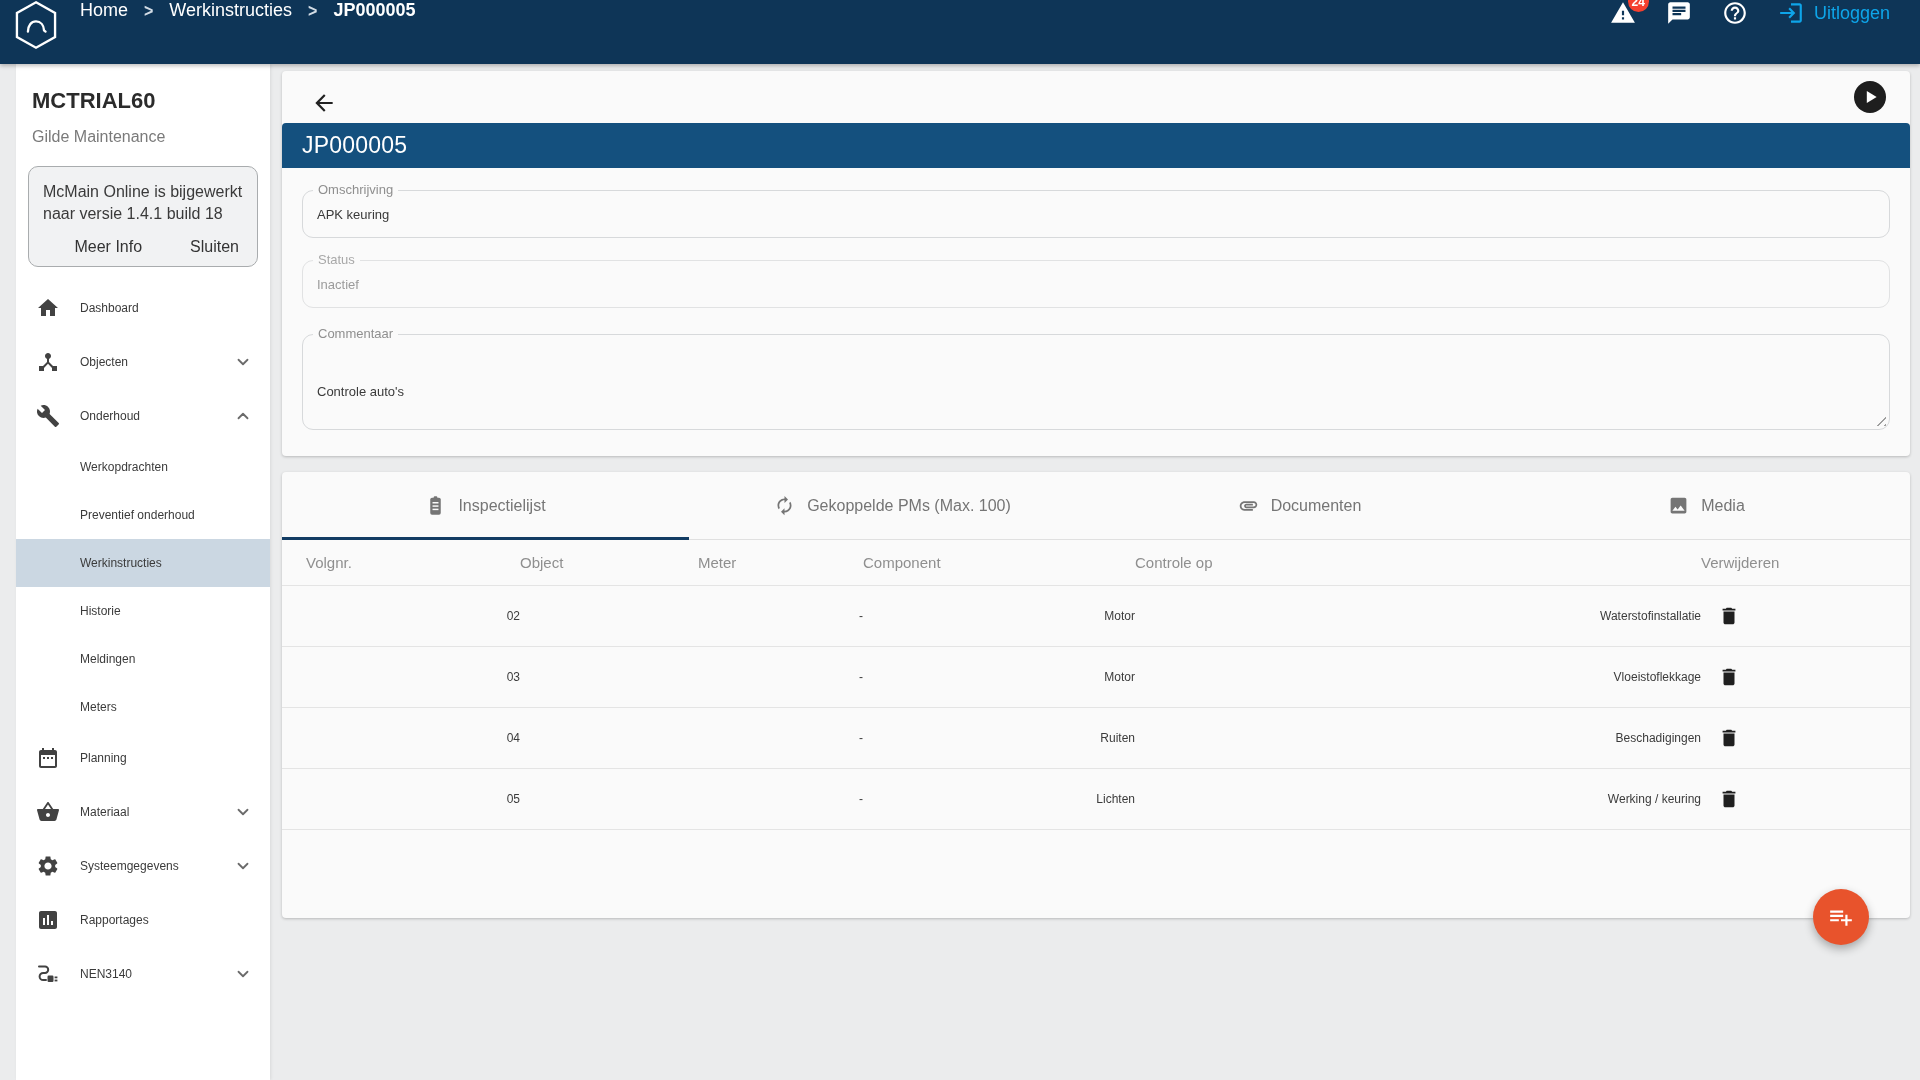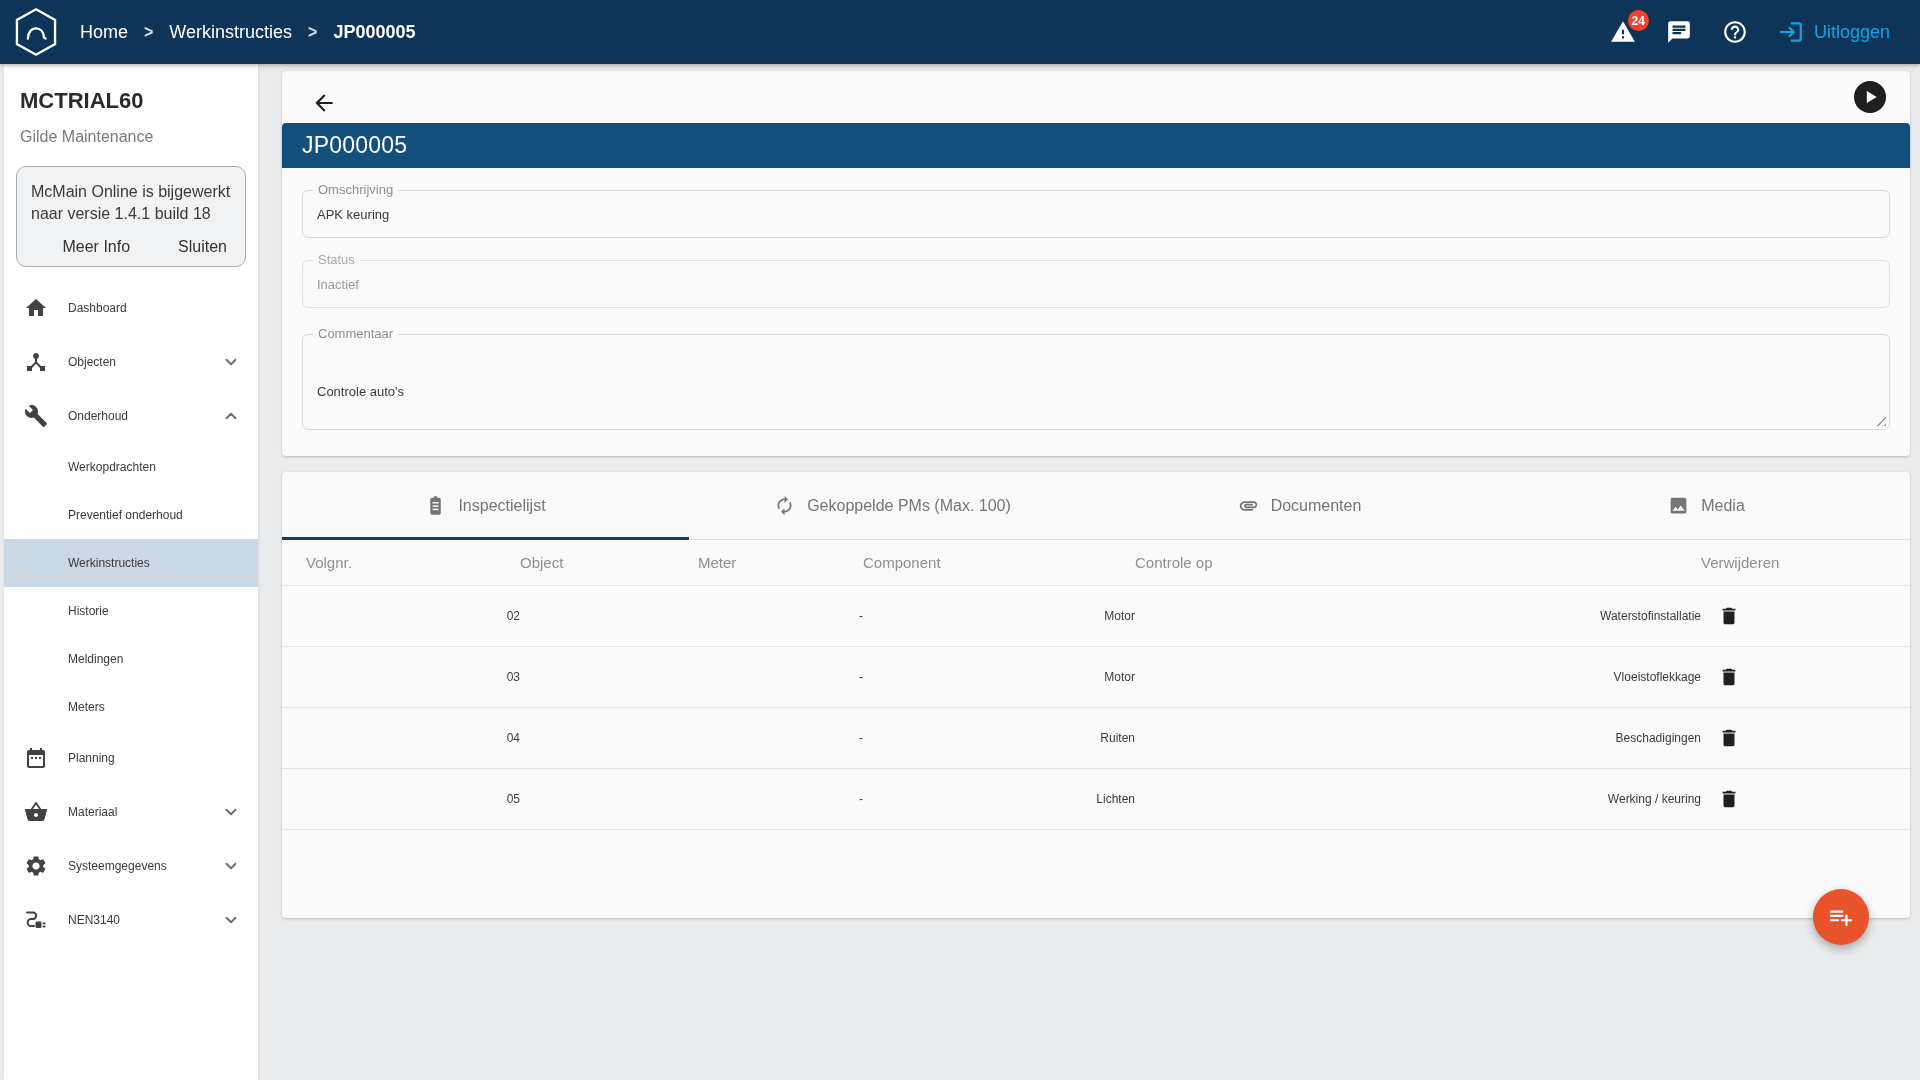--- a/index.html
+++ b/index.html
@@ -1,40 +1,40 @@
 <!DOCTYPE html>
 <html><head>
 <meta charset="utf-8">
 <style>
   * { margin:0; padding:0; box-sizing:border-box; }
   html,body { width:1920px; height:1080px; overflow:hidden;
     font-family:"Liberation Sans","DejaVu Sans",sans-serif; background:#EBECED; }
 
   
   .topbar { position:absolute; left:0; top:0; width:1920px; height:64px;
-    background:#0E3557; display:flex; align-items:center; padding:0 30px 0 14px;
+    background:#0E3557; display:flex; align-items:flex-start; padding:0 30px 0 14px;
     z-index:30; box-shadow:0 2px 4px rgba(0,0,0,.25); }
   .logo { width:44px; height:50px; margin-right:22px; flex:none; }
   .crumbs { display:flex; align-items:center; gap:16px; color:#FFFFFF; font-size:18px; }
   .crumb { cursor:pointer; }
   .crumb.current { font-weight:700; }
   .crumb-sep { font-size:16px; color:#D2DCE5; font-weight:700; transform:scaleY(1.2); }
   .topbar-spacer { flex:1; }
   .topbar-icons { display:flex; align-items:center; gap:30px; }
   .tb-icon { width:26px; height:26px; color:#FFFFFF; position:relative; cursor:pointer; }
   .tb-icon svg { width:26px; height:26px; display:block; }
   .badge { position:absolute; top:-9px; right:-13px; min-width:21px; height:21px;
     background:#F4402F; border-radius:11px; color:#fff; font-size:12px; font-weight:700;
     display:flex; align-items:center; justify-content:center; padding:0 4px; }
   .logout { display:flex; align-items:center; gap:10px; color:#0ea5e9; font-size:18px;
     font-weight:500; cursor:pointer; }
   .logout svg { width:26px; height:26px; }
 
   
-  .sidebar { position:absolute; left:4px; top:64px; width:254px; height:1016px;
+  .sidebar { position:absolute; left:16px; top:64px; width:254px; height:1016px;
     background:#FFFFFF; z-index:20; box-shadow:1px 0 3px rgba(0,0,0,.08); }
   .acct { font-size:22px; font-weight:700; color:#2B2B2B; margin:24px 16px 6px 16px; }
   .company { font-size:16px; color:#7A7A7A; margin:14px 16px; }
   .notice { margin:20px 12px 8px 12px; background:#F1F2F3; border:1px solid #A9ACAE;
     border-radius:10px; padding:14px 14px 10px 14px; }
   .notice-text { font-size:16px; color:#3A3A3A; line-height:1.35; }
   .notice-actions { display:flex; justify-content:flex-end; gap:48px; margin-top:14px;
     padding-right:4px; }
   .notice-btn { font-size:16px; font-weight:500; color:#333; cursor:pointer; }
   .menu { margin-top:14px; }
@@ -58,21 +58,21 @@
     display:flex; align-items:center; justify-content:center; cursor:pointer;
     border-radius:50%; color:#212121; }
   .back-btn svg { width:26px; height:26px; }
   .play-btn { position:absolute; right:24px; top:10px; width:32px; height:32px;
     border-radius:50%; background:#1E1E1E; display:flex; align-items:center;
     justify-content:center; cursor:pointer; }
   .play-btn svg { width:32px; height:32px; color:#1E1E1E; }
   .panel-header { height:45px; background:#14507E; border-radius:4px 4px 0 0;
     margin:0 -20px; display:flex; align-items:center; padding-left:20px; }
   .panel-title { color:#FFFFFF; font-size:23px; font-weight:500; letter-spacing:.2px; }
-  .field { position:relative; border:1px solid #D7D9DB; border-radius:6px; height:48px;
+  .field { position:relative; border:1px solid #D7D9DB; border-radius:11px; height:48px;
     display:flex; align-items:center; padding:0 14px; margin-top:22px; }
   .field label { position:absolute; top:-8px; left:10px; font-size:13px; color:#8F8F8F;
     background:#FAFAFA; padding:0 5px; line-height:1.1; }
   .field input, .field textarea { border:none; outline:none; background:transparent;
     font-family:Liberation Sans, sans-serif; font-size:13px; color:#3A3A3A;
     width:100%; resize:none; }
   .field.f-disabled { border-color:#E1E2E3; }
   .field.f-disabled label { color:#A8A8A8; }
   .field.f-disabled input { color:#9B9B9B; }
   .field.f-area { height:96px; align-items:flex-start; padding-top:12px; margin-top:26px; }
@@ -240,20 +240,28 @@
         </span>
       <span class="lbl">Systeemgegevens</span>
       <span class="chev">
           <svg viewBox="0 0 24 24" fill="none" stroke="currentColor" stroke-width="2.4" stroke-linecap="round" stroke-linejoin="round">
             <polyline points="6,9 12,15 18,9"></polyline>
           </svg>
         </span>
     </div>
     <div class="mi">
       <span class="ico">
+          <svg viewBox="0 0 24 24" fill="currentColor">
+            <path d="M19 3H5c-1.1 0-2 .9-2 2v14c0 1.1.9 2 2 2h14c1.1 0 2-.9 2-2V5c0-1.1-.9-2-2-2zM9 17H7v-7h2v7zm4 0h-2V7h2v10zm4 0h-2v-4h2v4z"></path>
+          </svg>
+        </span>
+      <span class="lbl">Rapportages</span>
+    </div>
+    <div class="mi">
+      <span class="ico">
           <svg viewBox="0 0 24 24">
             <path d="M3 4.5h6a3.2 3.2 0 0 1 0 6.4H7.2a3.6 3.6 0 0 0 0 7.2H10" fill="none" stroke="currentColor" stroke-width="2" stroke-linecap="round"></path>
             <rect x="11.5" y="13.5" width="6" height="6.5" rx="1.2" fill="currentColor"></rect>
             <rect x="18.6" y="14.5" width="2.8" height="1.8" fill="currentColor"></rect>
             <rect x="18.6" y="17.6" width="2.8" height="1.8" fill="currentColor"></rect>
           </svg>
         </span>
       <span class="lbl">NEN3140</span>
       <span class="chev">
           <svg viewBox="0 0 24 24" fill="none" stroke="currentColor" stroke-width="2.4" stroke-linecap="round" stroke-linejoin="round">

